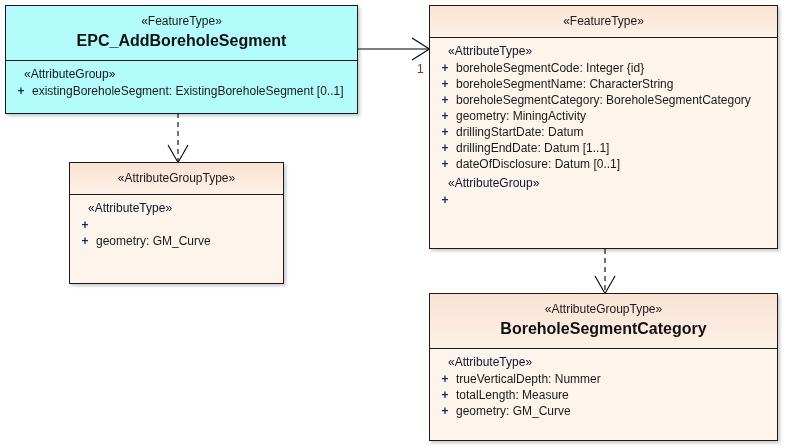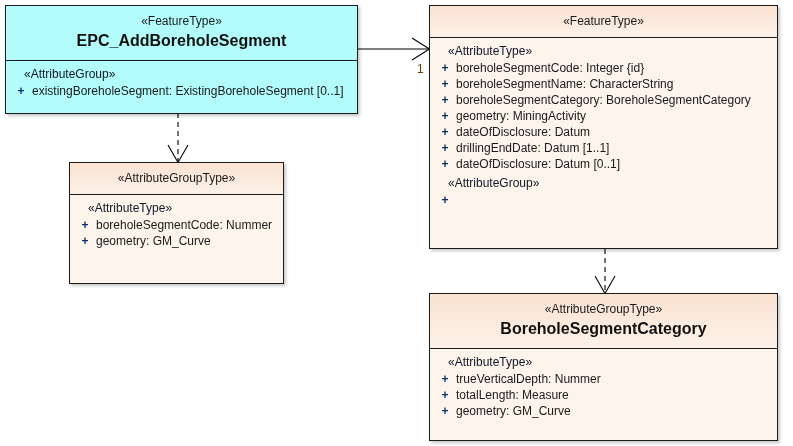--- a/index.html
+++ b/index.html
@@ -187,21 +187,21 @@
       <div class="attr-row">
         <span class="vis">+</span>
         <span class="sig">boreholeSegmentCategory: BoreholeSegmentCategory</span>
       </div>
       <div class="attr-row">
         <span class="vis">+</span>
         <span class="sig">geometry: MiningActivity</span>
       </div>
       <div class="attr-row">
         <span class="vis">+</span>
-        <span class="sig">dateOfDisclosure: Datum</span>
+        <span class="sig">drillingStartDate: Datum</span>
       </div>
       <div class="attr-row">
         <span class="vis">+</span>
         <span class="sig">drillingEndDate: Datum [1..1]</span>
       </div>
       <div class="attr-row">
         <span class="vis">+</span>
         <span class="sig">dateOfDisclosure: Datum [0..1]</span>
       </div>
 
@@ -213,21 +213,20 @@
   </div>
 
   <div class="uml-class theme-peach" style="left:69px; top:162px; width:215px; height:122px;">
     <div class="header">
       <span class="stereotype">«AttributeGroupType»</span>
     </div>
     <div class="compartment">
       <div class="group-label">«AttributeType»</div>
       <div class="attr-row">
         <span class="vis">+</span>
-        <span class="sig">boreholeSegmentCode: Nummer</span>
       </div>
       <div class="attr-row">
         <span class="vis">+</span>
         <span class="sig">geometry: GM_Curve</span>
       </div>
     </div>
   </div>
 
   <div class="uml-class theme-peach" style="left:429px; top:293px; width:349px; height:148px;">
     <div class="header">

